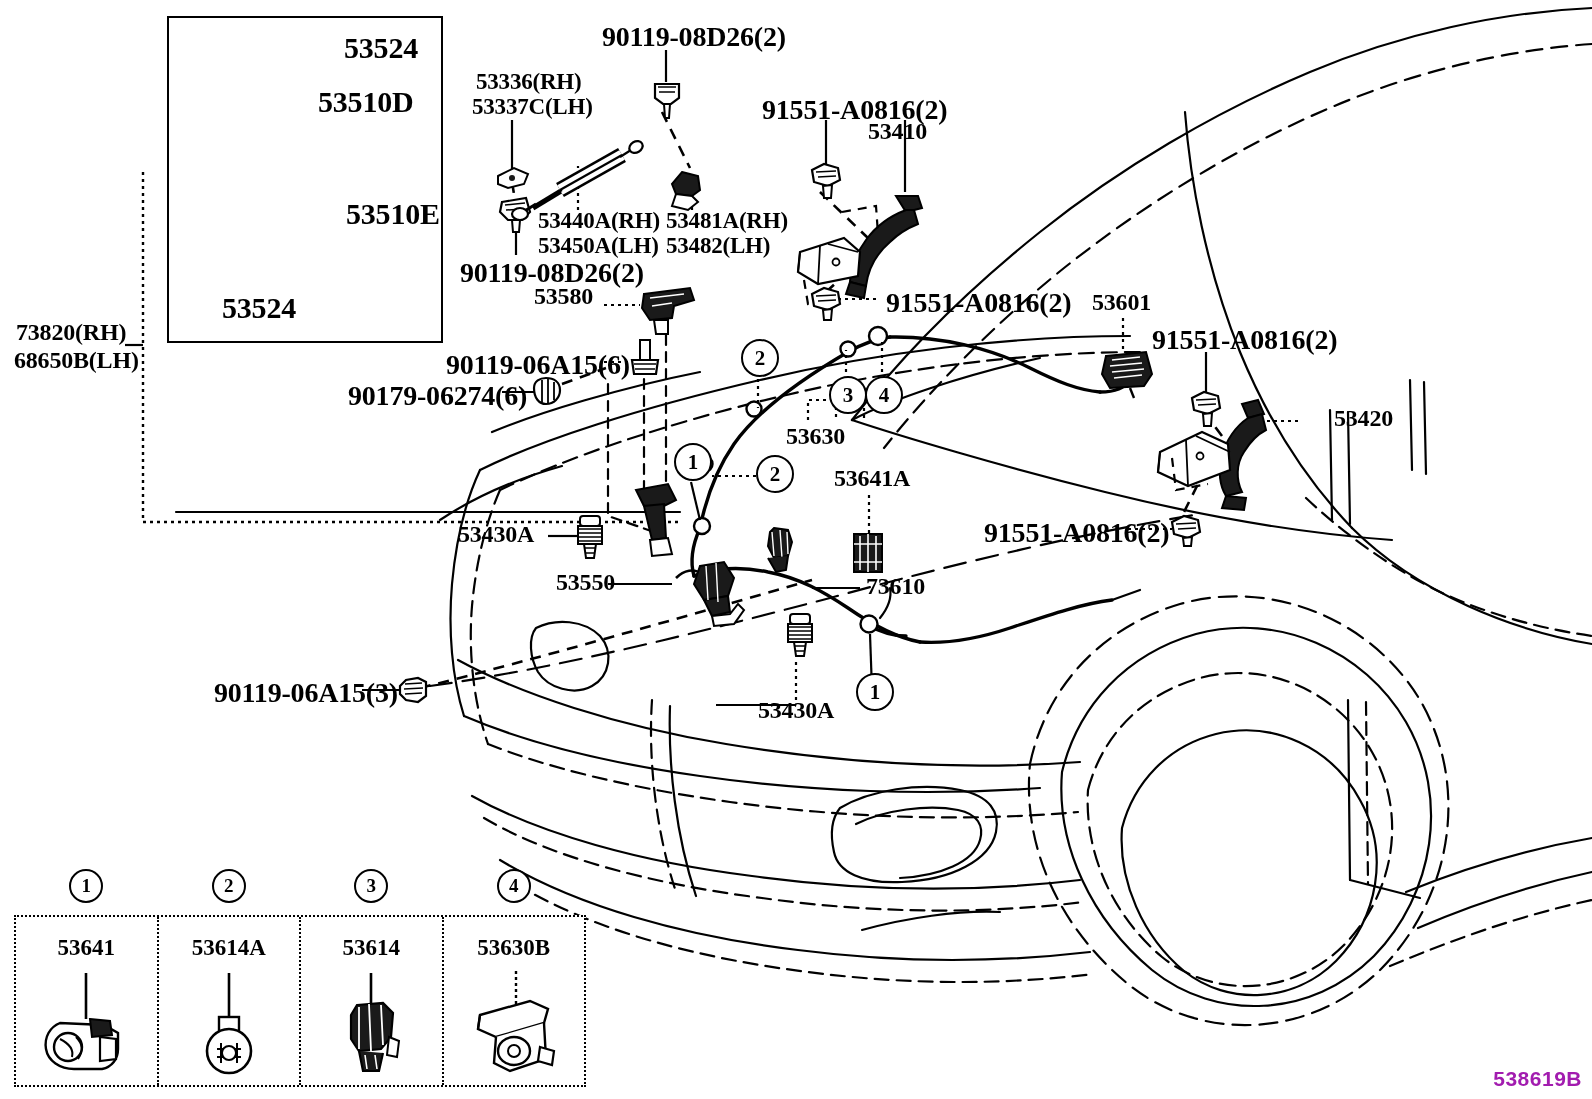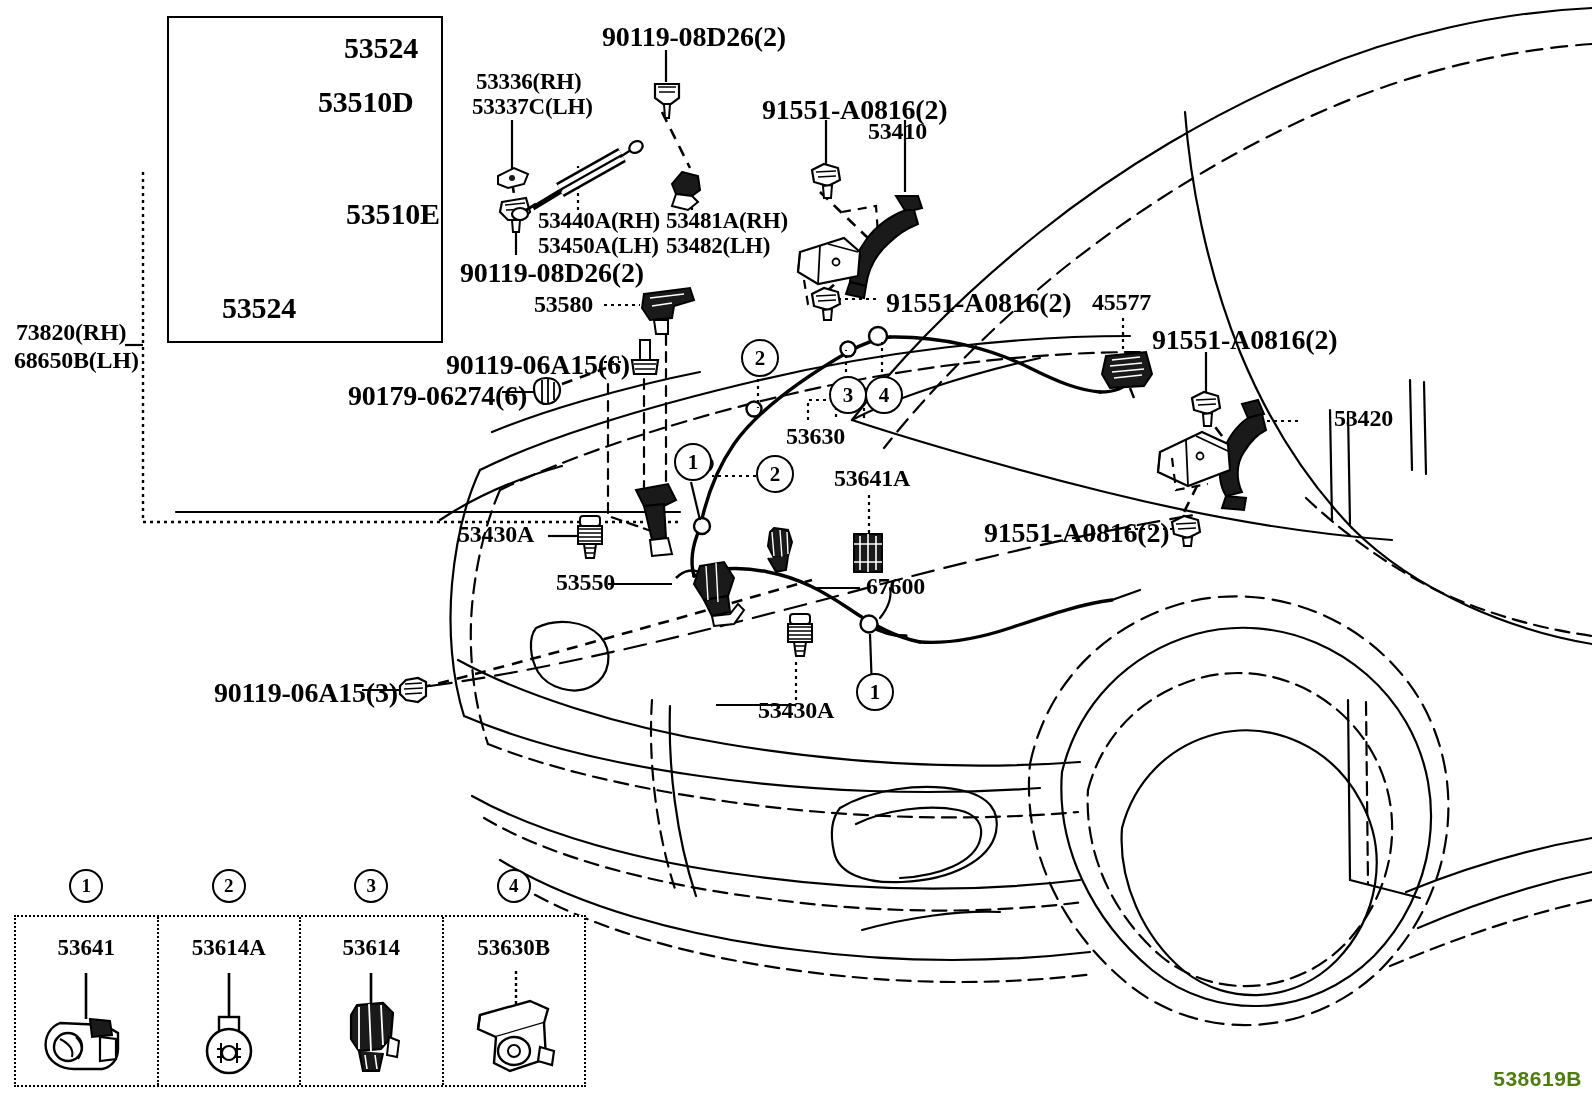--- a/index.html
+++ b/index.html
@@ -20,21 +20,21 @@
     line-height:1.06;
     letter-spacing:-0.2px;
   }
   .lbl.s26{font-size:30px;}
   .lbl.s24{font-size:24px;}
   .lbl.s23{font-size:23px;}
   .lbl.s22{font-size:28px;}
   .diagno{
     position:absolute;right:10px;bottom:8px;
     font-family:"Liberation Sans", sans-serif;
-    font-weight:700;font-size:21px;color:#4d7c0f;letter-spacing:0.5px;
+    font-weight:700;font-size:21px;color:#a21caf;letter-spacing:0.5px;
   }
   .cnum{
     position:absolute;
     width:34px;height:34px;border:2.2px solid #000;border-radius:50%;
     display:flex;align-items:center;justify-content:center;
     font-family:"Liberation Serif",serif;font-weight:700;font-size:21px;
     background:#fff;
   }
   .cnum.sm{width:30px;height:30px;font-size:19px;border-width:2px;}
   
@@ -460,34 +460,34 @@
   <div class="lbl s23" style="left:472px;top:95px;">53337C(LH)</div>
   <div class="lbl s22" style="left:460px;top:258px;">90119-08D26(2)</div>
   <div class="lbl s23" style="left:538px;top:209px;">53440A(RH)</div>
   <div class="lbl s23" style="left:538px;top:234px;">53450A(LH)</div>
   <div class="lbl s23" style="left:666px;top:209px;">53481A(RH)</div>
   <div class="lbl s23" style="left:666px;top:234px;">53482(LH)</div>
 
   <div class="lbl s22" style="left:762px;top:95px;">91551-A0816(2)</div>
   <div class="lbl s24" style="left:868px;top:119px;">53410</div>
   <div class="lbl s22" style="left:886px;top:288px;">91551-A0816(2)</div>
-  <div class="lbl s24" style="left:1092px;top:290px;">45577</div>
+  <div class="lbl s24" style="left:1092px;top:290px;">53601</div>
   <div class="lbl s22" style="left:1152px;top:325px;">91551-A0816(2)</div>
   <div class="lbl s24" style="left:1306px;top:406px;margin-left:28px;">53420</div>
   <div class="lbl s22" style="left:984px;top:518px;">91551-A0816(2)</div>
 
-  <div class="lbl s24" style="left:534px;top:292px;">53580</div>
+  <div class="lbl s24" style="left:534px;top:284px;">53580</div>
   <div class="lbl s22" style="left:446px;top:350px;">90119-06A15(6)</div>
   <div class="lbl s22" style="left:348px;top:381px;">90179-06274(6)</div>
 
   <div class="lbl s24" style="left:786px;top:424px;">53630</div>
   <div class="lbl s24" style="left:834px;top:466px;">53641A</div>
   <div class="lbl s24" style="left:458px;top:522px;">53430A</div>
   <div class="lbl s24" style="left:556px;top:570px;">53550</div>
-  <div class="lbl s24" style="left:866px;top:574px;">67600</div>
+  <div class="lbl s24" style="left:866px;top:574px;">73610</div>
   <div class="lbl s22" style="left:214px;top:678px;">90119-06A15(3)</div>
   <div class="lbl s24" style="left:758px;top:698px;">53430A</div>
 
   <div class="cnum" style="left:741px;top:339px;">2</div>
   <div class="cnum" style="left:829px;top:376px;">3</div>
   <div class="cnum" style="left:865px;top:376px;">4</div>
   <div class="cnum" style="left:674px;top:443px;">1</div>
   <div class="cnum" style="left:756px;top:455px;">2</div>
   <div class="cnum" style="left:856px;top:673px;">1</div>
 

